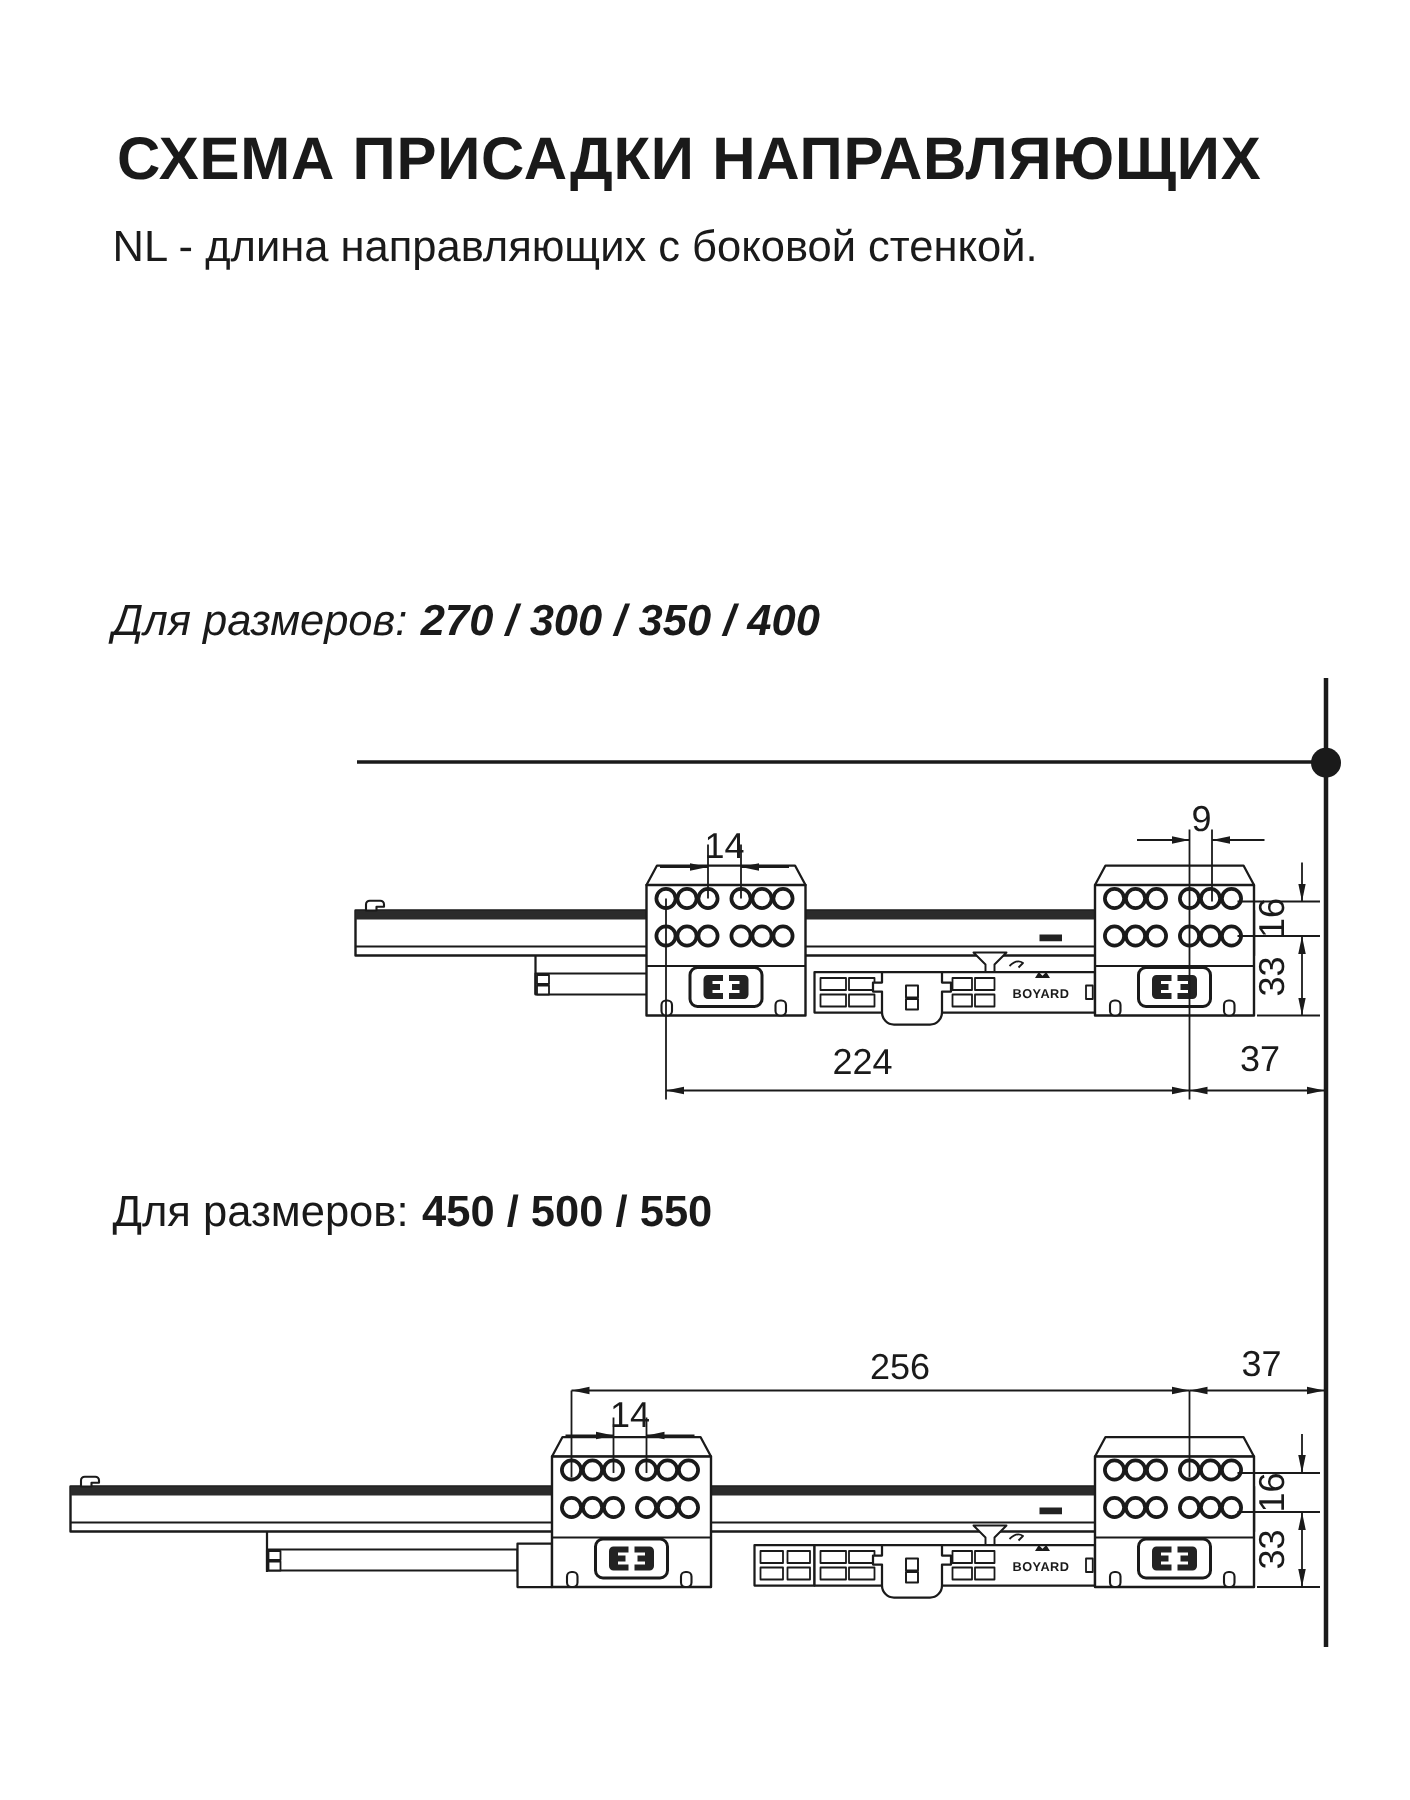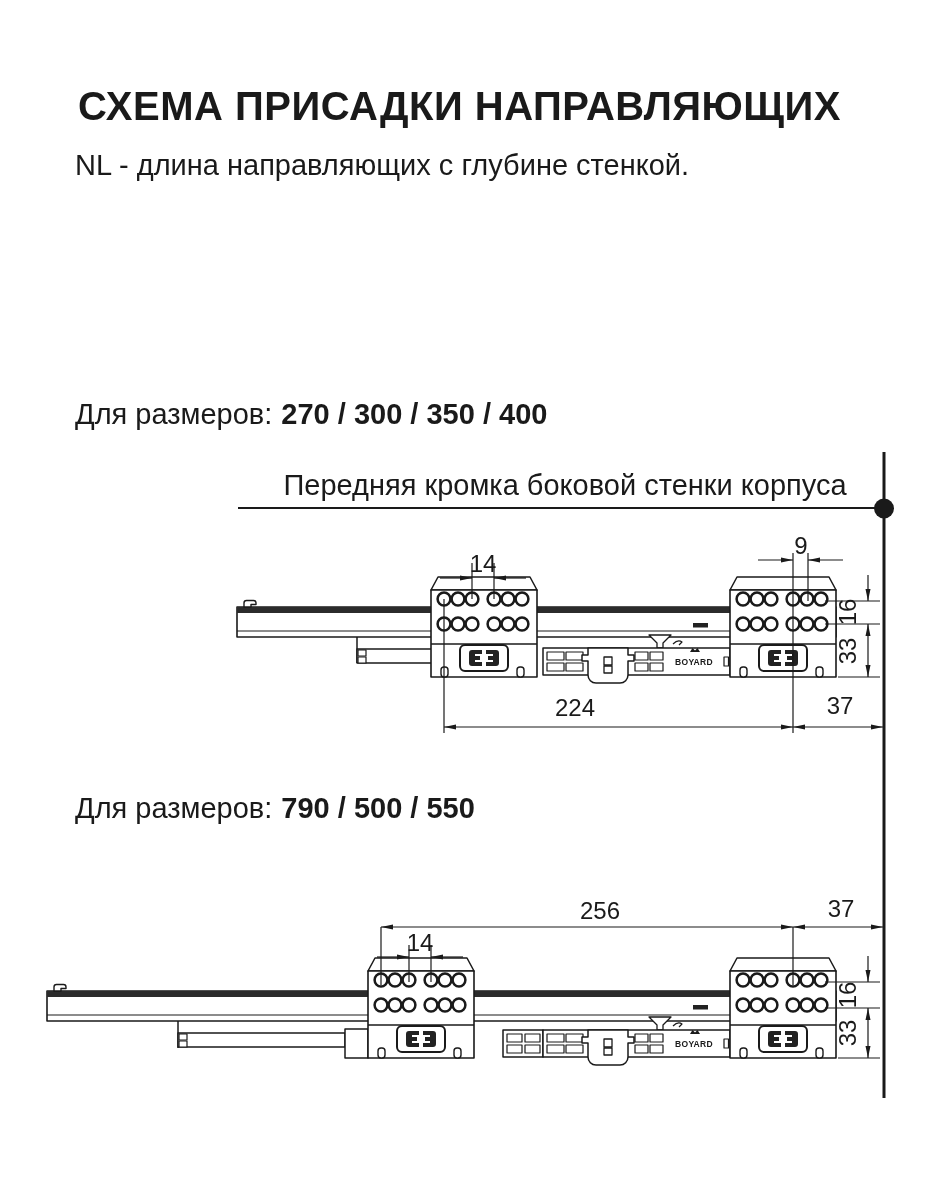--- a/index.html
+++ b/index.html
@@ -3,46 +3,45 @@
 <meta charset="utf-8">
 <style>
   html,body{margin:0;padding:0;background:#fff;}
   #page{position:relative;width:940px;height:1200px;background:#fff;overflow:hidden;
         font-family:"Liberation Sans",sans-serif;color:#1a1a1a;padding-left:36px;}
   .abs{position:absolute;}
   #title{left:78px;top:84px;font-size:40px;font-weight:bold;letter-spacing:.5px;white-space:nowrap;}
   #desc{left:75px;top:147px;font-size:29px;line-height:36px;}
   .sec-label{font-size:29px;white-space:nowrap;}
   .sec-label .sizes{font-weight:bold;margin-left:9px;}
-  #sec1{left:75px;top:398px;}
+  #sec1{left:75px;top:398px;font-style:italic;}
   #sec2{left:75px;top:792px;}
   #edge-label{left:200px;top:469px;width:730px;text-align:center;font-size:29px;white-space:nowrap;}
   svg text{font-family:"Liberation Sans",sans-serif;fill:#1a1a1a;}
   .dim-num{font-size:24px;}
   .brand-txt{font-size:8.5px;font-weight:bold;letter-spacing:.3px;}
 </style>
 </head>
 <body>
 
 <div id="page">
 
   <h1 id="title" class="abs" style="margin:0">СХЕМА ПРИСАДКИ НАПРАВЛЯЮЩИХ</h1>
 
   <div id="desc" class="abs">
-    <div>NL - длина направляющих с глубине стенкой.</div>
+    <div>NL - длина направляющих с боковой стенкой.</div>
   </div>
 
   <div id="sec1" class="abs sec-label">
     <span>Для размеров:</span><span class="sizes">270 / 300 / 350 / 400</span>
   </div>
 
-  <div id="edge-label" class="abs">Передняя кромка боковой стенки корпуса</div>
 
   <div id="sec2" class="abs sec-label">
-    <span>Для размеров:</span><span class="sizes">790 / 500 / 550</span>
+    <span>Для размеров:</span><span class="sizes">450 / 500 / 550</span>
   </div>
 
   <svg class="abs" style="left:0;top:430px" width="940" height="700" viewBox="0 430 940 700" stroke-linejoin="round" fill="none">
 
     <defs>
       <marker id="a" viewBox="0 0 12 6" refX="12" refY="3" markerWidth="12" markerHeight="6" markerUnits="userSpaceOnUse" orient="auto-start-reverse">
         <path d="M0,0.5 L12,3 L0,5.5 Z" fill="#1a1a1a" stroke="none"></path>
       </marker>
 
       <g id="bracket" stroke="#1a1a1a">

